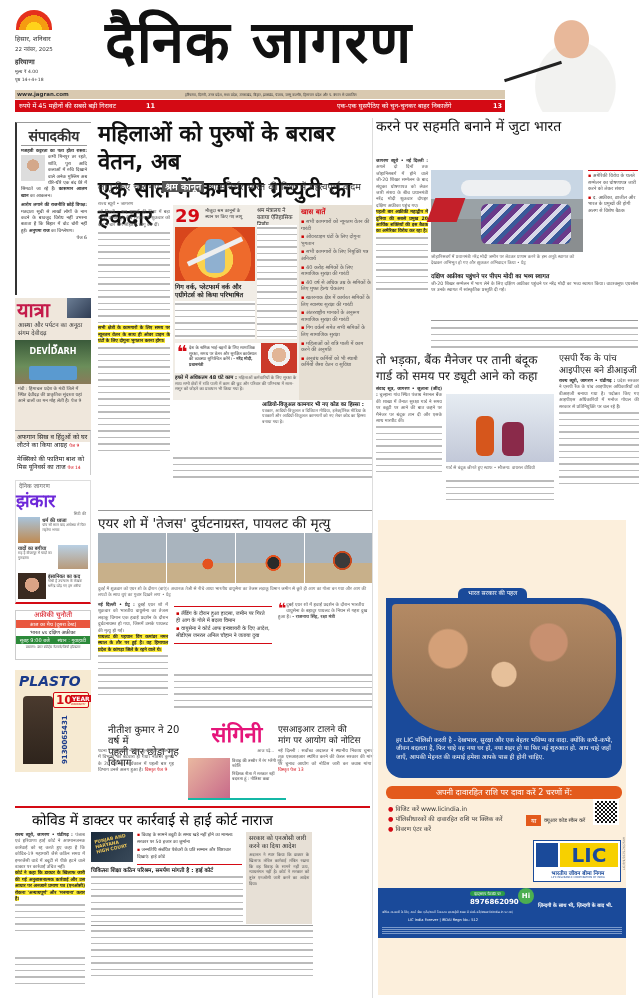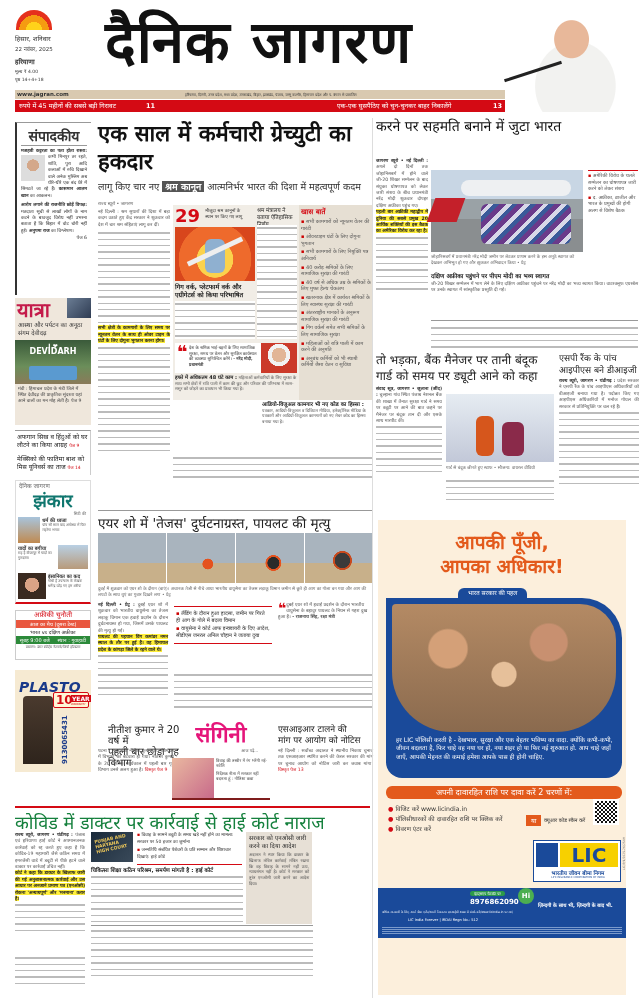--- a/index.html
+++ b/index.html
@@ -48,21 +48,21 @@
     <b>कासमान आलम खान</b> <span>का आकलन।</span>
   </div>
   <div class="txt" style="color:#333;margin-top:3px">
     <b>आरोप लगाने की राजनीति छोड़ें विपक्ष:</b>
     <span>मतदाता सूची से लाखों लोगों के नाम कटने के बावजूद विरोध नहीं उभरना बताता है कि बिहार में वोट चोरी नहीं हुई।</span>
     <b>अनुपमा राज</b> <span>का विश्लेषण।</span>
   </div>
   <div style="font-size:4.6px;text-align:right;color:#333">पेज 6</div>
 </div>
 
-<div class="abs" style="left:15px;top:298px;width:76px;height:127px;background:#efe7dc">
+<div class="abs" style="left:15px;top:298px;width:76px;height:144px;background:#efe7dc">
   <div class="abs" style="left:2px;top:-2px;font-size:20px;font-weight:900;color:#c41a4a">यात्रा</div>
   <div class="abs" style="left:52px;top:0;width:24px;height:20px;background:linear-gradient(135deg,#6b7d94,#2e3b52)"></div>
   <div class="abs" style="left:3px;top:23px;width:70px;font-size:6.2px;line-height:8px;color:#333">आस्था और पर्यटन का अनूठा संगम देवीदढ़</div>
   <div class="abs" style="left:0;top:42px;width:76px;height:44px;background:linear-gradient(#3a5a3a,#6b8e5a 60%,#8a7a5a)">
     <div style="color:#fff;font-size:6px;text-align:center;font-weight:bold;margin-top:2px">I ❤</div>
     <div style="color:#fff;font-size:8px;text-align:center;font-weight:bold;margin-top:-2px">DEVIDARH</div>
     <div style="position:absolute;left:14px;top:26px;width:48px;height:14px;background:#5a9ad0;border-radius:2px"></div>
   </div>
   <div class="abs" style="left:3px;top:88px;width:70px;font-size:4.6px;line-height:6.2px;color:#444">
     <span>मंडी : हिमाचल प्रदेश के मंडी जिले में स्थित देवीदढ़ की प्राकृतिक सुंदरता यहां आने वालों का मन मोह लेती है।</span> <span>पेज 9</span>
@@ -73,21 +73,21 @@
   <div style="font-size:6.3px;line-height:8px;color:#222;padding:2px 2px 3px">
     <span>अफगान सिख व हिंदुओं को घर लौटने का किया आग्रह</span> <span class="red" style="font-size:4.5px">पेज 9</span>
   </div>
   <div style="font-size:6.3px;line-height:8px;color:#222;padding:2px 2px 3px">
     <span>मेक्सिको की फातिमा बाश को मिस यूनिवर्स का ताज</span> <span class="red" style="font-size:4.5px">पेज 14</span>
   </div>
 </div>
 
 <div class="abs" style="left:15px;top:480px;width:76px;height:124px;border:1px solid #ddd;border-bottom:2px solid #d40a14">
   <div style="font-size:6px;color:#666;padding:1px 3px">दैनिक जागरण</div>
-  <div style="font-size:18px;font-weight:900;color:#0f766e;text-align:center;line-height:20px">झंकार</div>
+  <div style="font-size:18px;font-weight:900;color:#6d28d9;text-align:left;line-height:20px">झंकार</div>
   <div style="font-size:4px;color:#555;text-align:right;padding-right:4px">सिटी की</div>
   <div style="display:flex;gap:2px;padding:1px 2px;height:28px">
     <div style="width:30px;height:26px;background:linear-gradient(#a8c4dc,#c08a50)"></div>
     <div>
         <div style="font-size:5px;font-weight:bold;color:#333">धर्म की ध्वजा</div>
         <div style="font-size:3.6px;color:#555;line-height:5px">पांच सौ साल बाद अयोध्या में फिर लहरेगा भगवा</div>
       </div>
   </div>
   <div style="display:flex;gap:2px;padding:1px 2px;height:28px">
     <div>
@@ -110,31 +110,32 @@
   <div style="background:#e9573f;color:#fff;font-size:5px;line-height:8px">आज का मैच (दूसरा टेस्ट)</div>
   <div style="font-size:5px;line-height:8px;color:#222">भारत vs दक्षिण अफ्रीका</div>
   <div style="background:#2c8a3a;color:#fff;font-size:5px;line-height:8px;display:flex;justify-content:space-around">
     <span>सुबह 9:00 बजे</span>
       <span>स्थान : गुवाहाटी</span>
   </div>
   <div style="font-size:3.5px;line-height:7px;color:#555">प्रसारण: स्टार स्पोर्ट्स नेटवर्क/जियो हॉटस्टार</div>
 </div>
 
 <div class="abs" style="left:15px;top:670px;width:76px;height:102px;background:#f6ead2">
-  <div style="font-size:14px;font-weight:900;font-style:italic;color:#1a3a8a;padding:9px 4px 0">PLASTO</div>
+  <div style="font-size:14px;font-weight:900;font-style:italic;color:#1a3a8a;padding:3px 4px 0">PLASTO</div>
   <div class="abs" style="left:38px;top:22px;width:36px;height:16px;border:1px solid #d40a14;background:#fff6d6;border-radius:2px">
     <span style="font-size:12px;font-weight:900;color:#d40a14;position:absolute;left:2px;top:0">10</span>
     <span style="font-size:6px;font-weight:bold;color:#fff;background:#d40a14;position:absolute;left:17px;top:2px;padding:0 1px">YEAR</span>
     <span style="font-size:2.6px;color:#d40a14;position:absolute;left:17px;top:10px">WARRANTY</span>
   </div>
   <div class="abs" style="left:8px;top:26px;width:30px;height:68px;background:linear-gradient(#4a3a2e,#2e241c);border-radius:4px 4px 0 0"></div>
   <div class="abs" style="left:30px;top:70px;font-size:7px;font-weight:bold;color:#1a3a8a;transform:rotate(-90deg);transform-origin:left top;white-space:nowrap;top:94px;left:46px">9130065431</div>
 </div>
 
 <div class="abs" style="left:98px;top:120px;width:270px;font-size:22px;line-height:28px;color:#111;font-weight:bold">
+  <div>महिलाओं को पुरुषों के बराबर वेतन, अब</div>
   <div>एक साल में कर्मचारी ग्रेच्युटी का हकदार</div>
 </div>
 <div class="abs" style="left:98px;top:180px;font-size:9.5px;color:#333;white-space:nowrap">
   <span>लागू किए चार नए</span>
   <span style="background:#555;color:#fff;padding:0 3px;font-weight:bold">श्रम कानून</span>
   <span>आत्मनिर्भर भारत की दिशा में महत्वपूर्ण कदम</span>
 </div>
 <div class="abs" style="left:98px;top:200px;font-size:4.6px;color:#555">राज्य ब्यूरो • जागरण</div>
 
 <div class="abs" style="left:98px;top:209px;width:72px;height:255px">
@@ -260,41 +261,37 @@
   <span>दुबई एयर शो में हवाई प्रदर्शन के दौरान भारतीय वायुसेना के बहादुर पायलट के निधन से गहरा दुख हुआ है।</span> <b>- राजनाथ सिंह, रक्षा मंत्री</b>
 </div>
 <div class="abs fill" style="left:174px;top:672px;width:199px;height:38px"></div>
 
 <div class="abs" style="left:108px;top:724px;width:76px;font-size:10px;line-height:11px;color:#222">
   <div>नीतीश कुमार ने 20 वर्ष में</div>
   <div>पहली बार छोड़ा गृह विभाग</div>
 </div>
 <div class="abs txt" style="left:98px;top:748px;width:76px"><span>पटना : मुख्यमंत्री नीतीश कुमार के मंत्रिमंडल में विभागों का बंटवारा हो गया। नीतीश कुमार के 20 वर्ष के कार्यकाल में पहली बार गृह विभाग उनसे अलग हुआ है।</span> <span class="red">विस्तृत पेज 9</span></div>
 
-<div class="abs" style="left:172px;top:722px;width:98px;height:78px;border-bottom:2px solid #7f1d1d">
+<div class="abs" style="left:188px;top:722px;width:98px;height:78px;border-bottom:2px solid #14b8a6">
   <div style="font-size:22px;font-weight:900;color:#e5157a;text-align:center;line-height:26px">संगिनी</div>
   <div style="font-size:4px;color:#555;text-align:right;padding-right:12px">आज पढ़ें...</div>
   <div class="abs" style="left:0;top:36px;width:42px;height:40px;background:linear-gradient(135deg,#e9b8a0,#c86a8a)"></div>
   <div class="abs" style="left:44px;top:36px;width:54px">
     <div style="font-size:4.2px;color:#444;margin-bottom:3px">विवाह की तस्वीर में रंग भरेंगी नई- नवेलि</div>
     <div style="font-size:4.2px;color:#444">निर्देशक नीता में सरकार नहीं बदलता हूं : नीतिशा कन्ना</div>
   </div>
 </div>
 
 <div class="abs" style="left:278px;top:724px;width:95px;font-size:8.8px;line-height:11px;color:#222">
   <div>एसआइआर टालने की</div>
   <div>मांग पर आयोग को नोटिस</div>
 </div>
 <div class="abs txt" style="left:278px;top:748px;width:95px"><span>नई दिल्ली : सर्वोच्च अदालत ने स्थानीय निकाय चुनाव तक एसआइआर स्थगित करने की केरल सरकार की मांग पर चुनाव आयोग को नोटिस जारी कर जवाब मांगा।</span> <span class="red">विस्तृत पेज 13</span></div>
 
 <div class="abs" style="left:378px;top:520px;width:248px;height:475px;background:#fcefdc">
-  <div class="abs" style="left:8px;top:10px;width:232px;text-align:center;font-size:19px;line-height:24px;font-weight:bold;color:#e35a1c">
-    <div>आपकी पूँजी,</div>
-    <div>आपका अधिकार!</div>
-  </div>
   <div class="abs" style="left:80px;top:68px;padding:1px 10px;background:#1a4a9a;color:#fff;font-size:6px;border-radius:6px 6px 0 0">भारत सरकार की पहल</div>
   <div class="abs" style="left:8px;top:78px;width:236px;height:180px;background:#1a4a9a;border-radius:0 40px 16px 16px">
     <div style="position:absolute;left:6px;top:6px;width:224px;height:128px;border-radius:4px 36px 60px 60px;background:radial-gradient(circle at 25% 35%,#d4a078 0 10%,transparent 11%),radial-gradient(circle at 70% 30%,#c89070 0 10%,transparent 11%),radial-gradient(circle at 50% 55%,#e6c09a 0 9%,transparent 10%),linear-gradient(#b48a64,#8a6a4e)"></div>
     <div style="position:absolute;left:10px;top:138px;width:218px;font-size:6.2px;line-height:8.4px;color:#fff">हर LIC पॉलिसी करती है - देखभाल, सुरक्षा और एक बेहतर भविष्य का वादा. क्योंकि कभी-कभी, जीवन बदलता है, फिर चाहे वह नया घर हो, नया शहर हो या फिर नई शुरुआत हो. आप चाहे जहाँ जाएँ, आपकी मेहनत की कमाई हमेशा आपके पास ही होनी चाहिए.</div>
   </div>
   <div class="abs" style="left:8px;top:266px;width:236px;background:#e35a1c;color:#fff;font-size:8px;line-height:13px;text-align:center;border-radius:6px">अपनी दावारहित राशि पर दावा करें 2 चरणों में:</div>
   <ul class="abs" style="left:10px;top:284px;width:140px;list-style:none">
     <li style="font-size:6.2px;line-height:10px;color:#333"><span class="red">● </span><span>विजिट करें www.licindia.in</span></li>
     <li style="font-size:6.2px;line-height:10px;color:#333"><span class="red">● </span><span>पॉलिसीधारकों की दावारहित राशि पर क्लिक करें</span></li>
     <li style="font-size:6.2px;line-height:10px;color:#333"><span class="red">● </span><span>विवरण एंटर करें</span></li>
@@ -314,21 +311,21 @@
     <div style="position:absolute;left:140px;top:0;width:16px;height:16px;border-radius:50%;background:#4caf50;font-size:7px;text-align:center;line-height:16px;font-weight:bold">Hi</div>
     <div style="position:absolute;left:160px;top:14px;font-size:5px;font-weight:bold">ज़िन्दगी के साथ भी, ज़िन्दगी के बाद भी.</div>
     <div style="position:absolute;left:4px;top:22px;width:150px;font-size:3px;white-space:nowrap;overflow:hidden">अधिक जानकारी के लिए, अपने बीमा एजेंट/अपनी निकटतम एलआईसी शाखा से संपर्क करें/www.licindia.in पर जाएं</div>
     <div style="position:absolute;left:30px;top:30px;font-size:3.6px">LIC India Forever | IRDAI Regn No.: 512</div>
     <div style="position:absolute;left:4px;top:38px;width:240px;height:8px;background:repeating-linear-gradient(#1a4a9a 0 1.2px,#7b9acb 1.2px 2px)"></div>
   </div>
   <div class="abs" style="left:244px;top:350px;font-size:3px;color:#777;transform:rotate(-90deg);transform-origin:left top;white-space:nowrap">LIC/P/1/2025-26/254H</div>
 </div>
 
 <div class="abs" style="left:15px;top:806px;width:355px;height:2px;background:#d40a14"></div>
-<div class="abs" style="left:15px;top:810px;width:355px;font-size:18px;color:#15803d;white-space:nowrap">कोविड में डाक्टर पर कार्रवाई से हाई कोर्ट नाराज</div>
+<div class="abs" style="left:32px;top:810px;width:355px;font-size:14px;color:#000000;white-space:nowrap">कोविड में डाक्टर पर कार्रवाई से हाई कोर्ट नाराज</div>
 <div class="abs" style="left:15px;top:832px;width:70px">
   <div class="txt"><b style="color:#333">राज्य ब्यूरो, जागरण • चंडीगढ़ :</b> <span>पंजाब एवं हरियाणा हाई कोर्ट ने अपमानजनक कार्रवाई को रद्द करते हुए कहा है कि कोविड-19 महामारी जैसे कठिन समय में इमरजेंसी वार्ड में ड्यूटी से पीछे हटने वाले डाक्टर पर कार्रवाई उचित नहीं।</span></div>
   <div class="txt"><span class="hl">कोर्ट ने कहा कि डाक्टर के खिलाफ जारी की गई अनुशासनात्मक कार्रवाई और उस आधार पर अनजाने प्रमाण पत्र (एनओसी) रोकना 'अन्यायपूर्ण' और 'मनमाना' करार है।</span></div>
   <div class="fill" style="height:30px"></div>
 </div>
 <div class="abs" style="left:91px;top:832px;width:42px;height:30px;background:linear-gradient(135deg,#1a2a3a,#3a4a5a)">
   <div style="color:#e8c45a;font-size:4.5px;font-weight:bold;padding:4px;transform:rotate(-12deg)">PUNJAB AND HARYANA HIGH COURT</div>
 </div>
 <div class="abs" style="left:137px;top:832px;width:105px;border-bottom:1px solid #d40a14;padding-bottom:2px">
   <ul class="bul">

